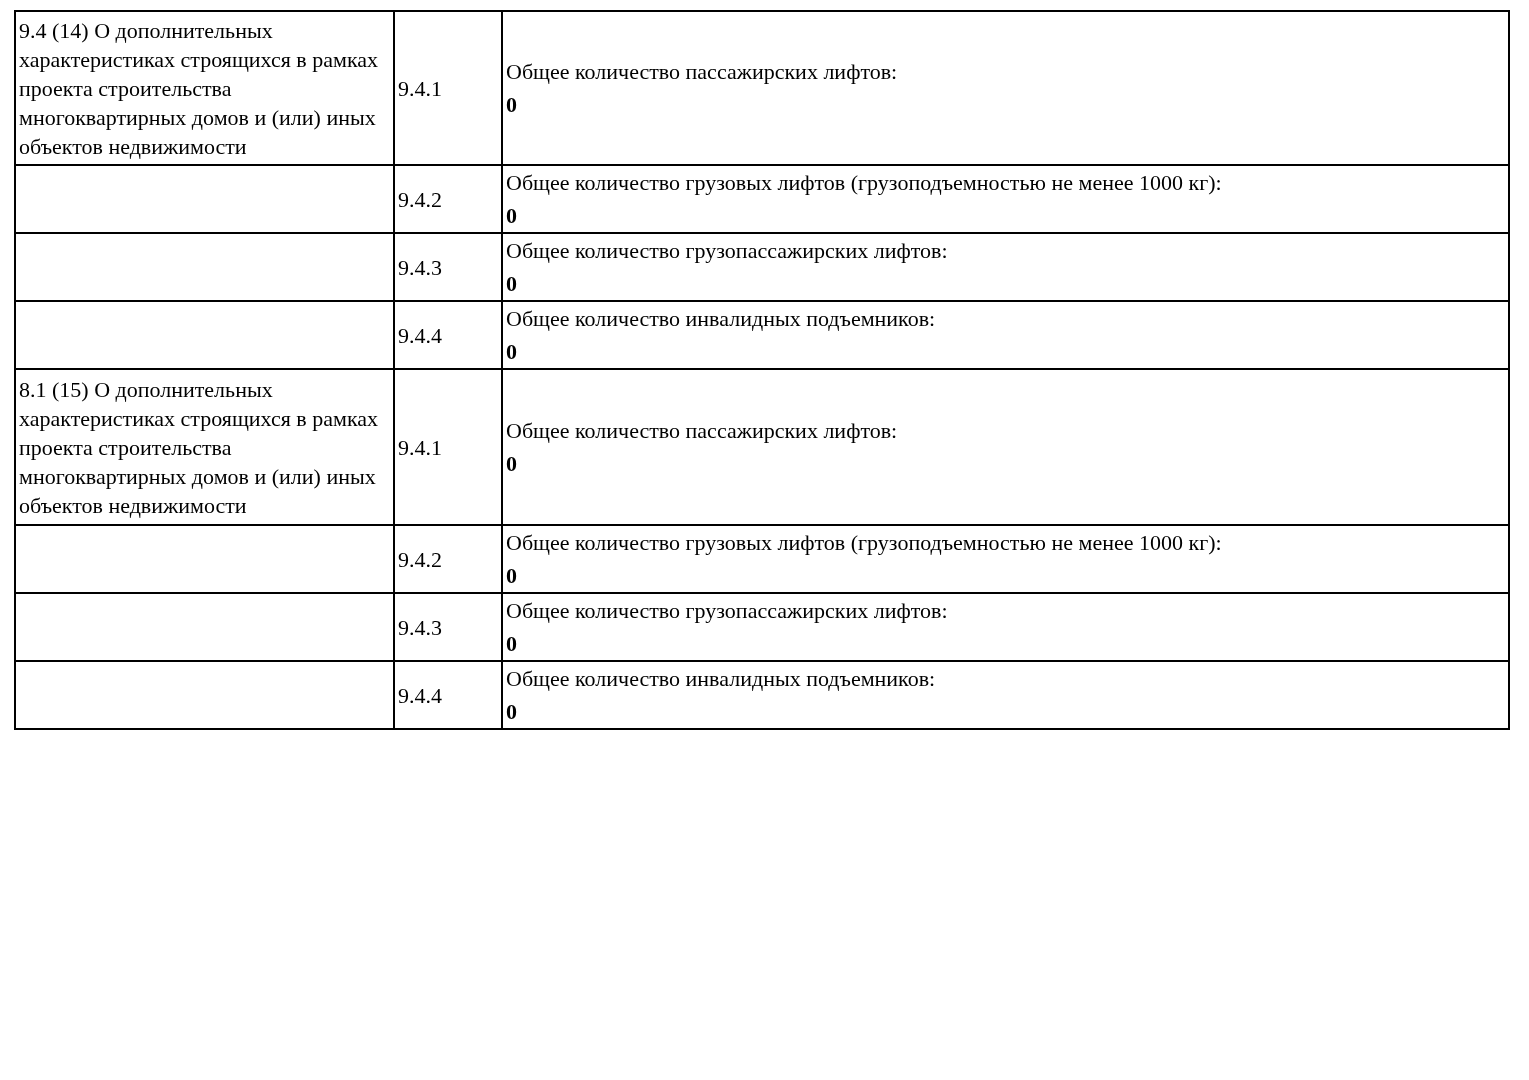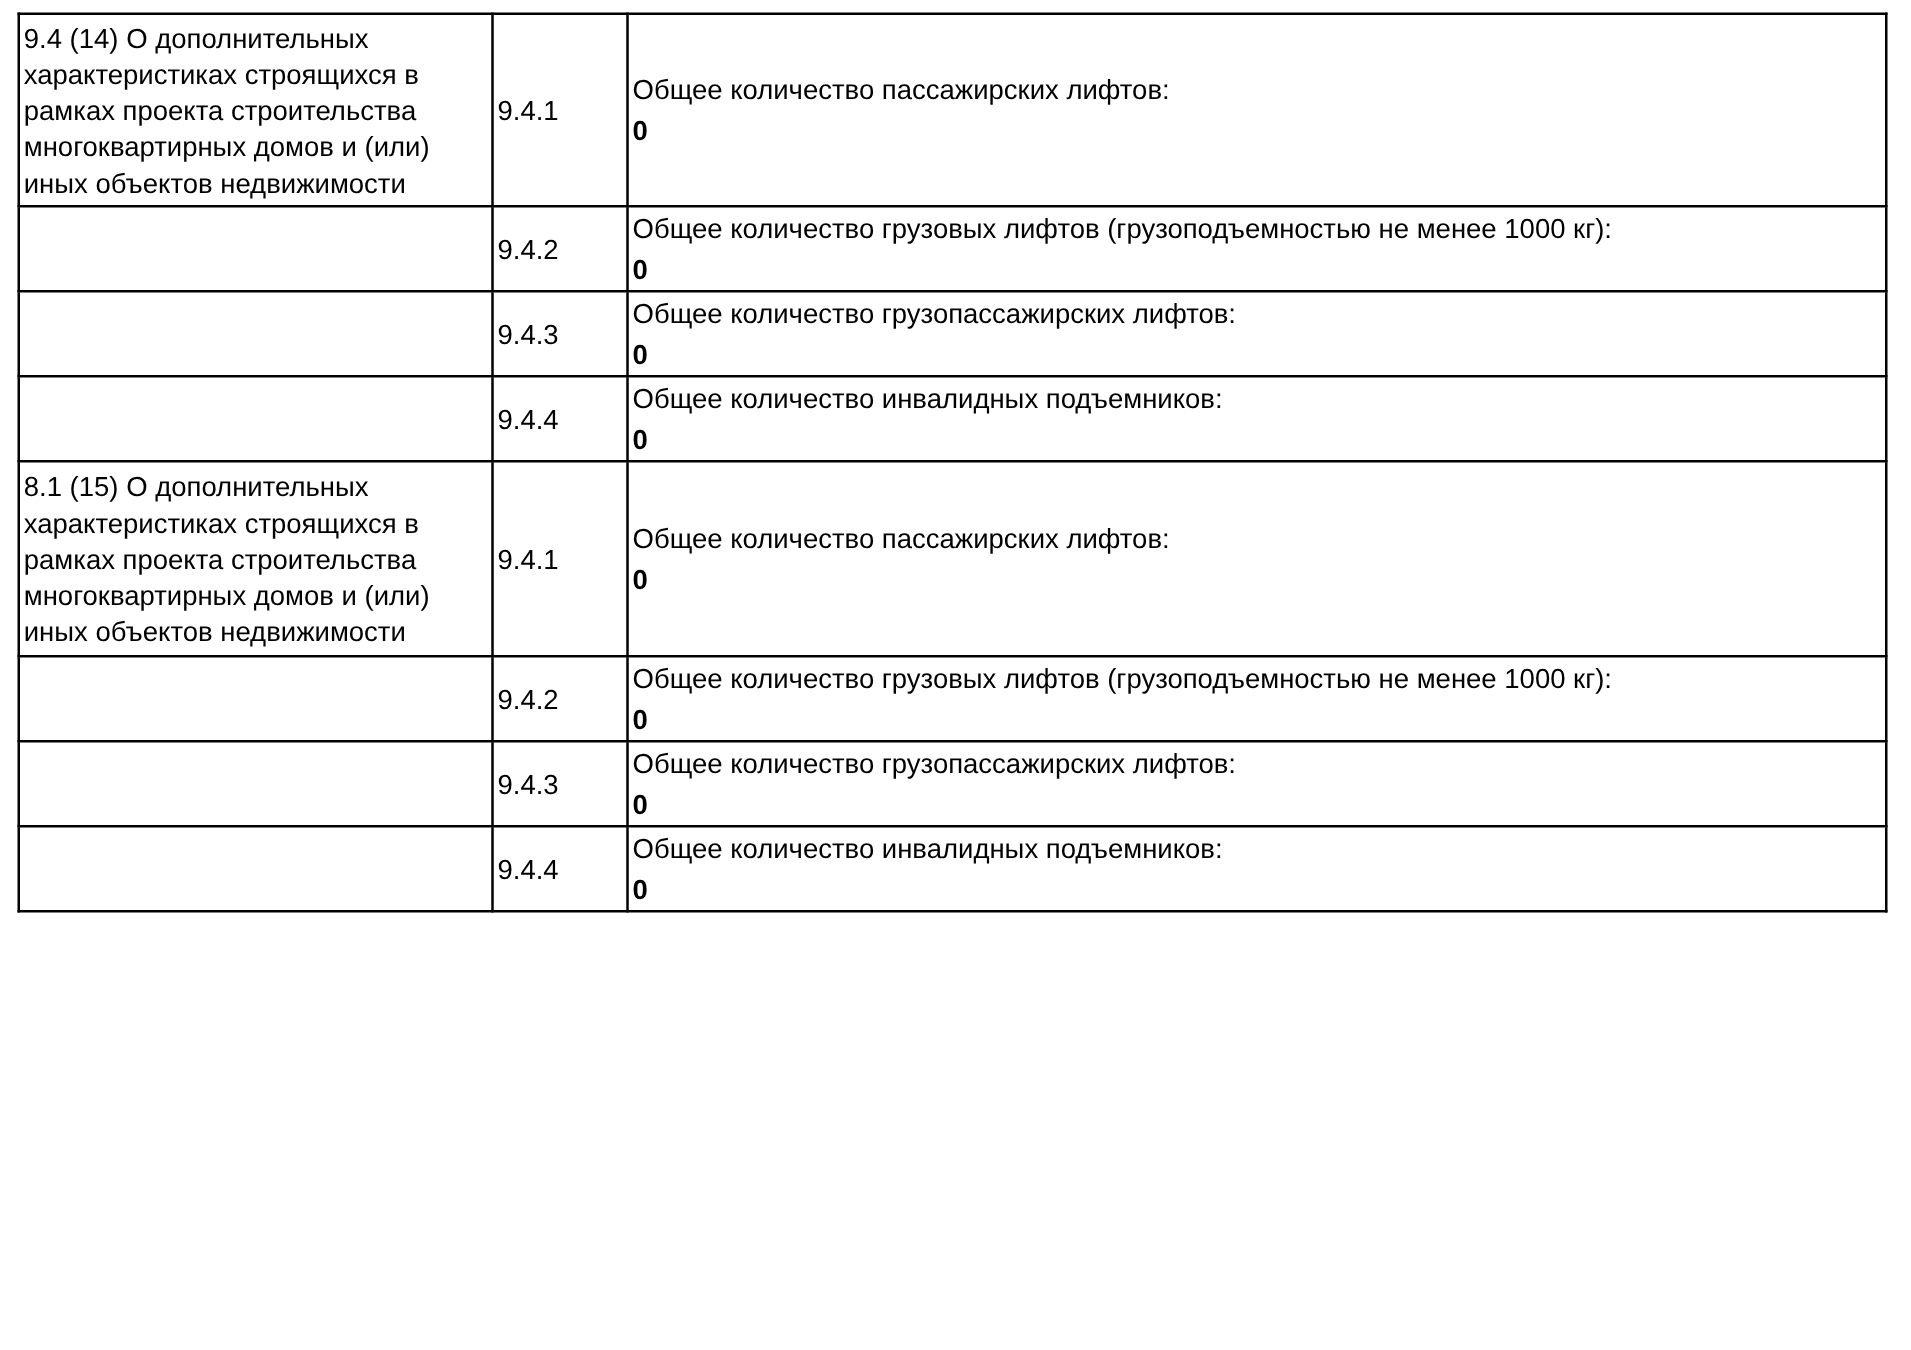--- a/index.html
+++ b/index.html
@@ -16,21 +16,21 @@
     height: 1080px;
     background: #ffffff;
   }
   table.doc-table {
     position: absolute;
     left: 14px;
     top: 10px;
     width: 1496px;
     border-collapse: collapse;
     table-layout: fixed;
-    font-family: Liberation Sans, sans-serif;
+    font-family: Liberation Serif, serif;
     font-size: 22px;
     color: #000000;
     background: #ffffff;
   }
   table.doc-table td {
     border: 2px solid #000000;
     padding: 2px 3px;
     vertical-align: middle;
     overflow: hidden;
   }

